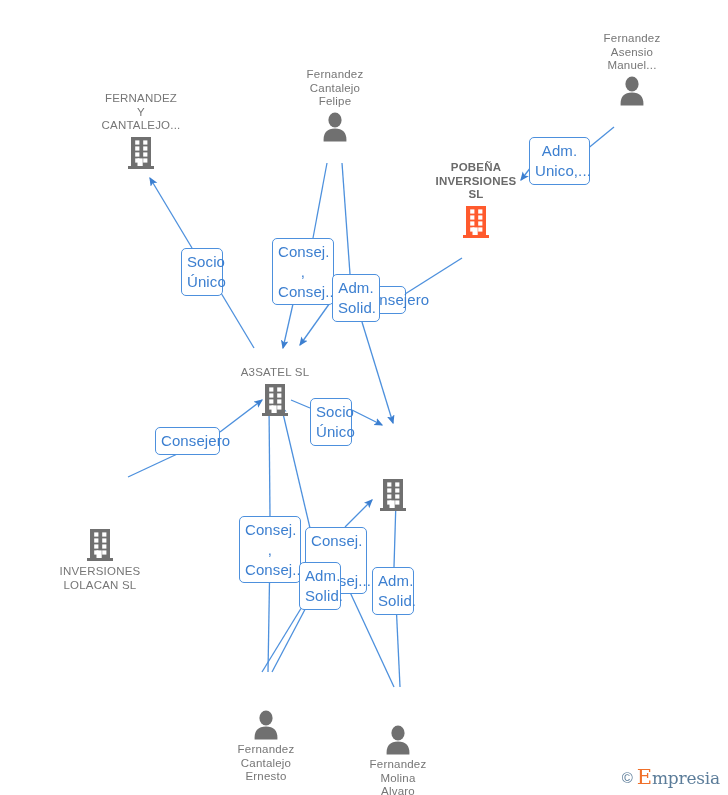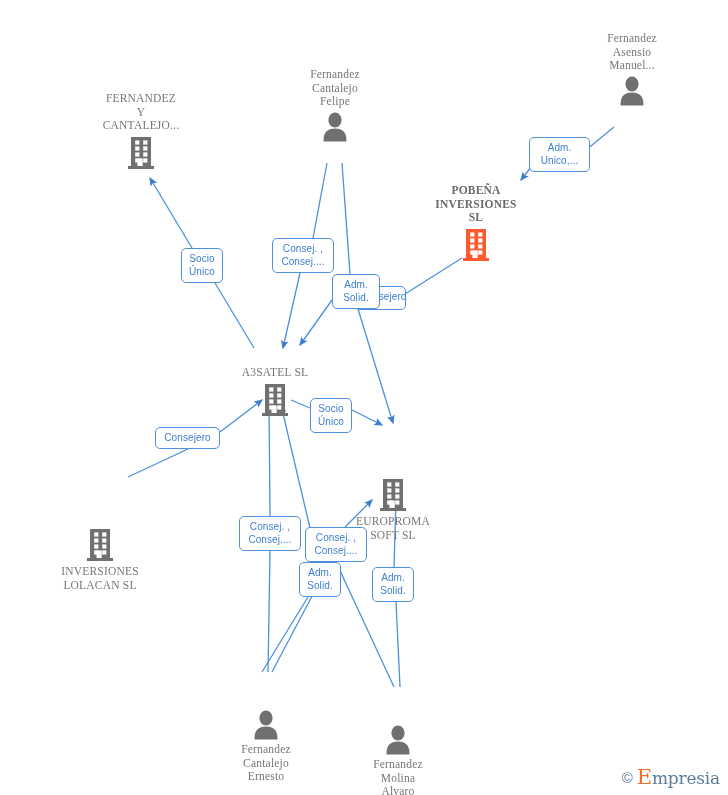--- a/index.html
+++ b/index.html
@@ -26,57 +26,55 @@
     pointer-events: none;
   }
 
   
   .node {
     position: absolute;
     width: 150px;
     margin-left: -75px;
     text-align: center;
     line-height: 1.18;
-    font-family: Liberation Serif, serif;
   }
   .node .node-label {
     display: block;
     font-size: 11.5px;
     color: #767676;
     letter-spacing: .2px;
     white-space: pre-line;
   }
   .node.company .node-label {
     font-size: 11.5px;
   }
   .node.focus .node-label {
     color: #6a6a6a;
     font-weight: bold;
-    margin-top: 23px;
   }
   .node .node-icon {
     display: block;
     margin: 2px auto 2px auto;
   }
   .node.label-below .node-label {
     margin-top: 2px;
   }
 
   
   .icon-svg { display: block; margin: 0 auto; }
 
   
   .edge-label {
     position: absolute;
     box-sizing: border-box;
     background: #ffffff;
     border: 1.3px solid #4d90dd;
     border-radius: 5px;
     color: #3c7fd0;
-    font-size: 10px;
+    font-size: 15px;
     line-height: 1.32;
     text-align: center;
     padding: 3px 5px;
     white-space: pre-line;
     letter-spacing: .1px;
   }
 
   
   #watermark {
     position: absolute;
@@ -231,22 +229,20 @@
             <rect x="9.2" y="11.4" width="4.2" height="4.2" fill="#ffffff"></rect>
             <rect x="17.2" y="11.4" width="4.2" height="4.2" fill="#ffffff"></rect>
             <rect x="9.2" y="17.4" width="4.2" height="4.2" fill="#ffffff"></rect>
             <rect x="17.2" y="17.4" width="4.2" height="4.2" fill="#ffffff"></rect>
             <rect x="9.2" y="23.4" width="4.2" height="4.2" fill="#ffffff"></rect>
             <rect x="17.2" y="23.4" width="4.2" height="4.2" fill="#ffffff"></rect>
             <rect x="11.5" y="23.4" width="5.2" height="7.6" fill="#ffffff"></rect>
             <rect x="2" y="31" width="26" height="3" fill="#707070"></rect>
           </svg>
         </span>
-        <span class="node-label">EUROPROMA
-SOFT  SL</span>
       </div>
       <div class="node company label-below" style="left: 100px; top: 525px;">
         <span class="node-icon">
           <svg class="icon-svg" width="30" height="36" viewBox="0 0 30 36">
             <path d="M5 2 H25 V31 H5 Z" fill="#707070"></path>
             <rect x="9.2" y="5.4" width="4.2" height="4.2" fill="#ffffff"></rect>
             <rect x="17.2" y="5.4" width="4.2" height="4.2" fill="#ffffff"></rect>
             <rect x="9.2" y="11.4" width="4.2" height="4.2" fill="#ffffff"></rect>
             <rect x="17.2" y="11.4" width="4.2" height="4.2" fill="#ffffff"></rect>
             <rect x="9.2" y="17.4" width="4.2" height="4.2" fill="#ffffff"></rect>

